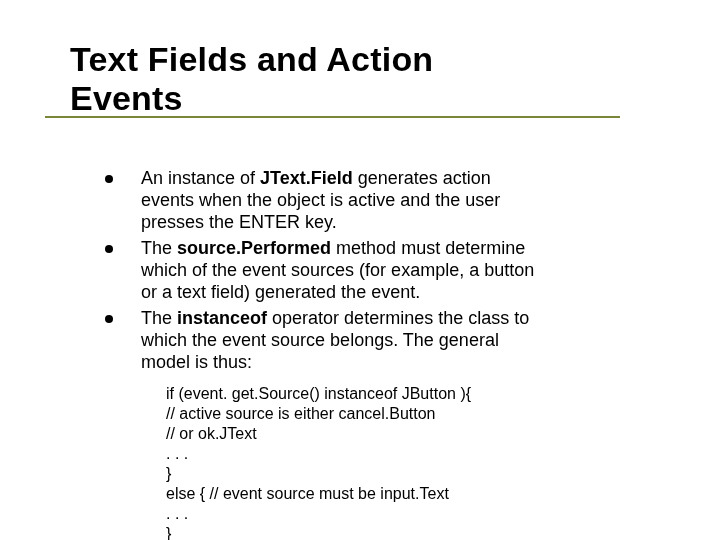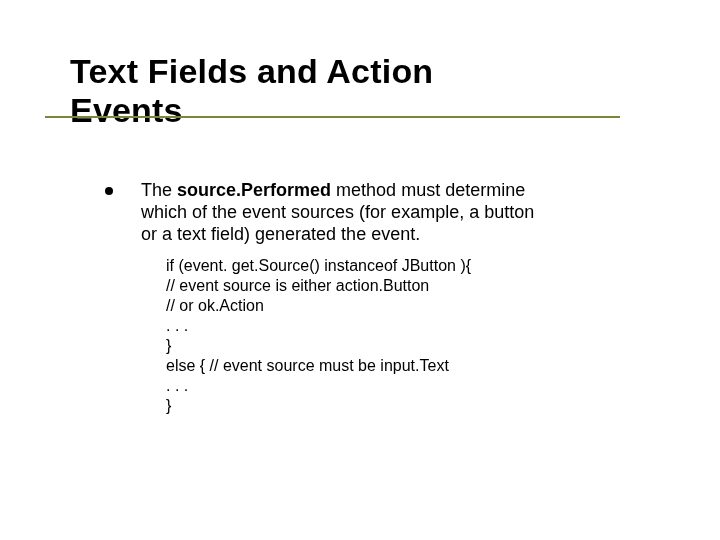--- a/index.html
+++ b/index.html
@@ -9,21 +9,21 @@
     height: 540px;
     background: #ffffff;
     font-family: Arial, Helvetica, sans-serif;
     color: #000;
   }
   .slide {
     position: relative;
     width: 600px;
     height: 540px;
     box-sizing: border-box;
-    padding: 52px 50px 40px 70px;
+    padding: 40px 50px 40px 70px;
   }
   .accent-line {
     position: absolute;
     left: 45px;
     top: 116px;
     height: 2px;
     width: 575px;
     background: #7a863a; 
   }
   .title {
@@ -67,27 +67,33 @@
 </style>
 </head>
 <body>
 
 <div class="slide">
   <h1 class="title">Text Fields and Action Events</h1>
   <div class="accent-line"></div>
 
   <ul class="bullets">
     <li>
+      <span>An instance of </span><b>JText.Field</b><span> generates action events when the object is active and the user presses the ENTER key.</span>
+    </li>
+    <li>
       <span>The </span><b>source.Performed</b><span> method must determine which of the event sources (for example, a button or a text field) generated the event.</span>
+    </li>
+    <li>
+      <span>The </span><b>instanceof</b><span> operator determines the class to which the event source belongs. The general model is thus:</span>
     </li>
   </ul>
 
   <div class="code-block">
     <div class="code-line">if (event. get.Source() instanceof JButton ){</div>
-    <div class="code-line">// event source is either action.Button</div>
-    <div class="code-line">// or ok.Action</div>
+    <div class="code-line">// active source is either cancel.Button</div>
+    <div class="code-line">// or ok.JText</div>
     <div class="code-line">. . .</div>
     <div class="code-line">}</div>
     <div class="code-line">else { // event source must be input.Text</div>
     <div class="code-line">. . .</div>
     <div class="code-line">}</div>
   </div>
 </div>
 
 </body></html>

